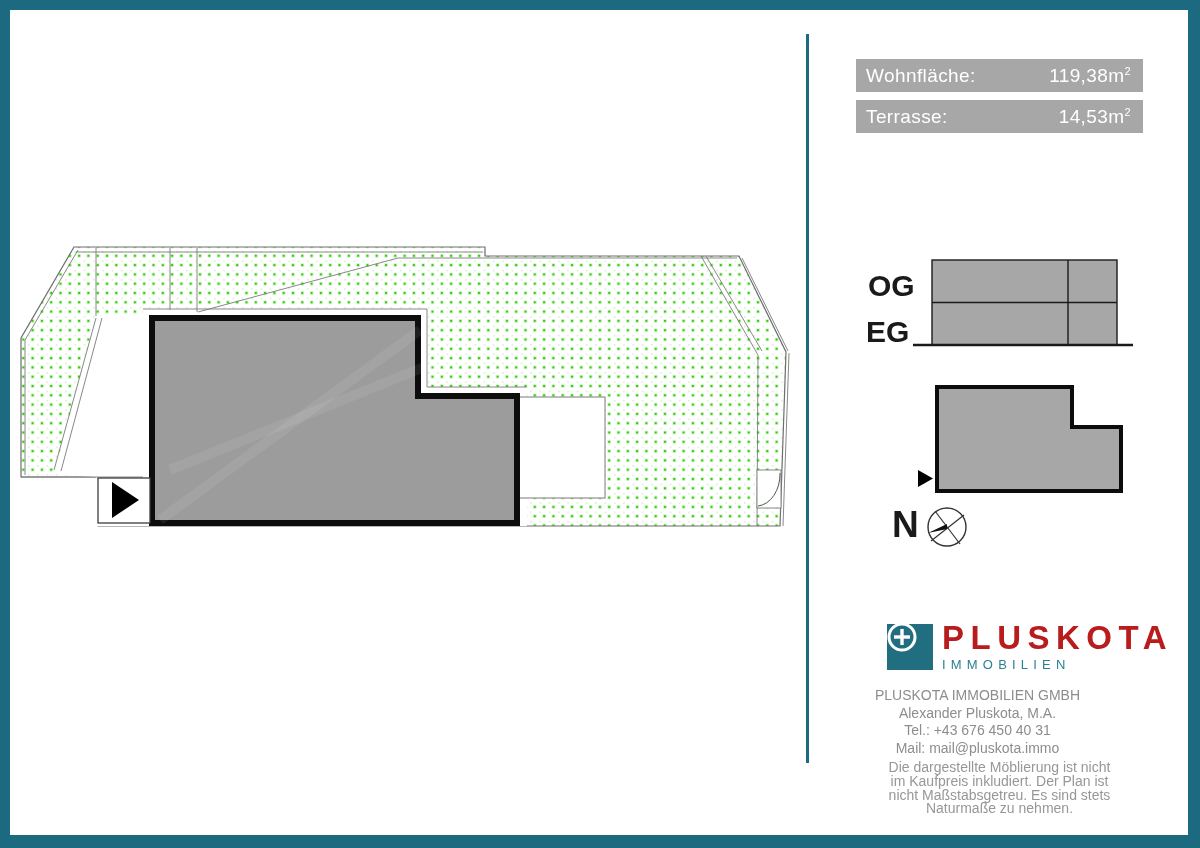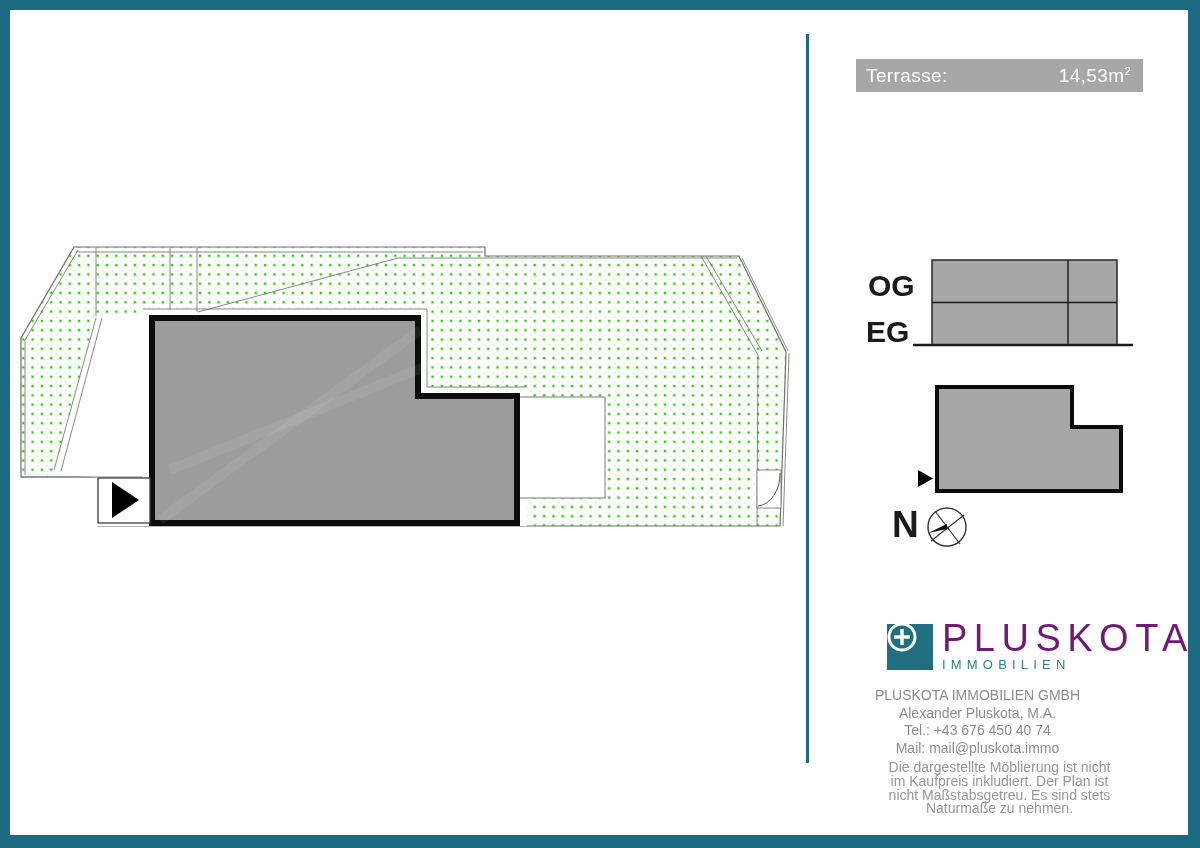--- a/index.html
+++ b/index.html
@@ -13,21 +13,21 @@
 
   .info-rows{position:absolute;left:856px;top:59px;width:287px;z-index:4;}
   .bar{height:33px;margin-bottom:8px;background:#a7a7a7;color:#ffffff;
        display:flex;justify-content:space-between;align-items:center;
        padding:0 12px 0 10px;font-size:19px;letter-spacing:0.4px;}
   .bar sup{font-size:11px;line-height:0;vertical-align:super;}
 
   .logo{position:absolute;left:885px;top:621px;display:flex;align-items:flex-start;z-index:4;}
   .logo-icon{width:50px;height:51px;position:relative;flex:0 0 auto;}
   .logo-text{margin-left:7px;}
-  .logo-name{font-size:38px;font-weight:normal;color:#701a75;letter-spacing:6.5px;line-height:34px;white-space:nowrap;}
+  .logo-name{font-size:33px;font-weight:bold;color:#b91c1c;letter-spacing:6.5px;line-height:34px;white-space:nowrap;}
   .logo-sub{font-size:13px;color:#2e7f93;letter-spacing:5.2px;text-align:left;padding-right:5px;margin-top:2px;}
 
   .contact{position:absolute;left:834px;top:687px;width:287px;text-align:center;
            color:#8d8d8d;font-size:14px;line-height:17.5px;z-index:4;}
   .disclaimer{position:absolute;left:866px;top:761px;width:267px;text-align:center;
            color:#979797;font-size:14px;line-height:13.8px;z-index:4;}
 </style>
 </head>
 <body>
 
@@ -97,20 +97,24 @@
       <text x="892" y="537" font-size="37" font-weight="600" fill="#1a1a1a">N</text>
       <circle cx="947" cy="527" r="19" fill="none" stroke="#333333" stroke-width="1.4"></circle>
       <line x1="935" y1="511" x2="960" y2="544" stroke="#333333" stroke-width="1.2"></line>
       <line x1="964" y1="515" x2="931" y2="541" stroke="#333333" stroke-width="1.2"></line>
       <polygon points="928,533 947,524 947,529" fill="#111111"></polygon>
     </g>
   </svg>
 
   <div class="info-rows">
     <div class="bar">
+      <span>Wohnfläche:</span>
+      <span><span>119,38m</span><sup>2</sup></span>
+    </div>
+    <div class="bar">
       <span>Terrasse:</span>
       <span><span>14,53m</span><sup>2</sup></span>
     </div>
   </div>
 
   <div class="logo">
     <div class="logo-icon">
       <svg width="50" height="51" viewBox="0 0 50 51">
         <rect x="2" y="3" width="46" height="46" fill="#226e81"></rect>
         <circle cx="17" cy="16" r="13" fill="none" stroke="#ffffff" stroke-width="3"></circle>
@@ -120,21 +124,21 @@
     </div>
     <div class="logo-text">
       <div class="logo-name">PLUSKOTA</div>
       <div class="logo-sub">IMMOBILIEN</div>
     </div>
   </div>
 
   <div class="contact">
     <div>PLUSKOTA IMMOBILIEN GMBH</div>
     <div>Alexander Pluskota, M.A.</div>
-    <div>Tel.: +43 676 450 40 74</div>
+    <div>Tel.: +43 676 450 40 31</div>
     <div>Mail: mail@pluskota.immo</div>
   </div>
 
   <div class="disclaimer">
     <div>Die dargestellte Möblierung ist nicht</div>
     <div>im Kaufpreis inkludiert. Der Plan ist</div>
     <div>nicht Maßstabsgetreu. Es sind stets</div>
     <div>Naturmaße zu nehmen.</div>
   </div>
 

